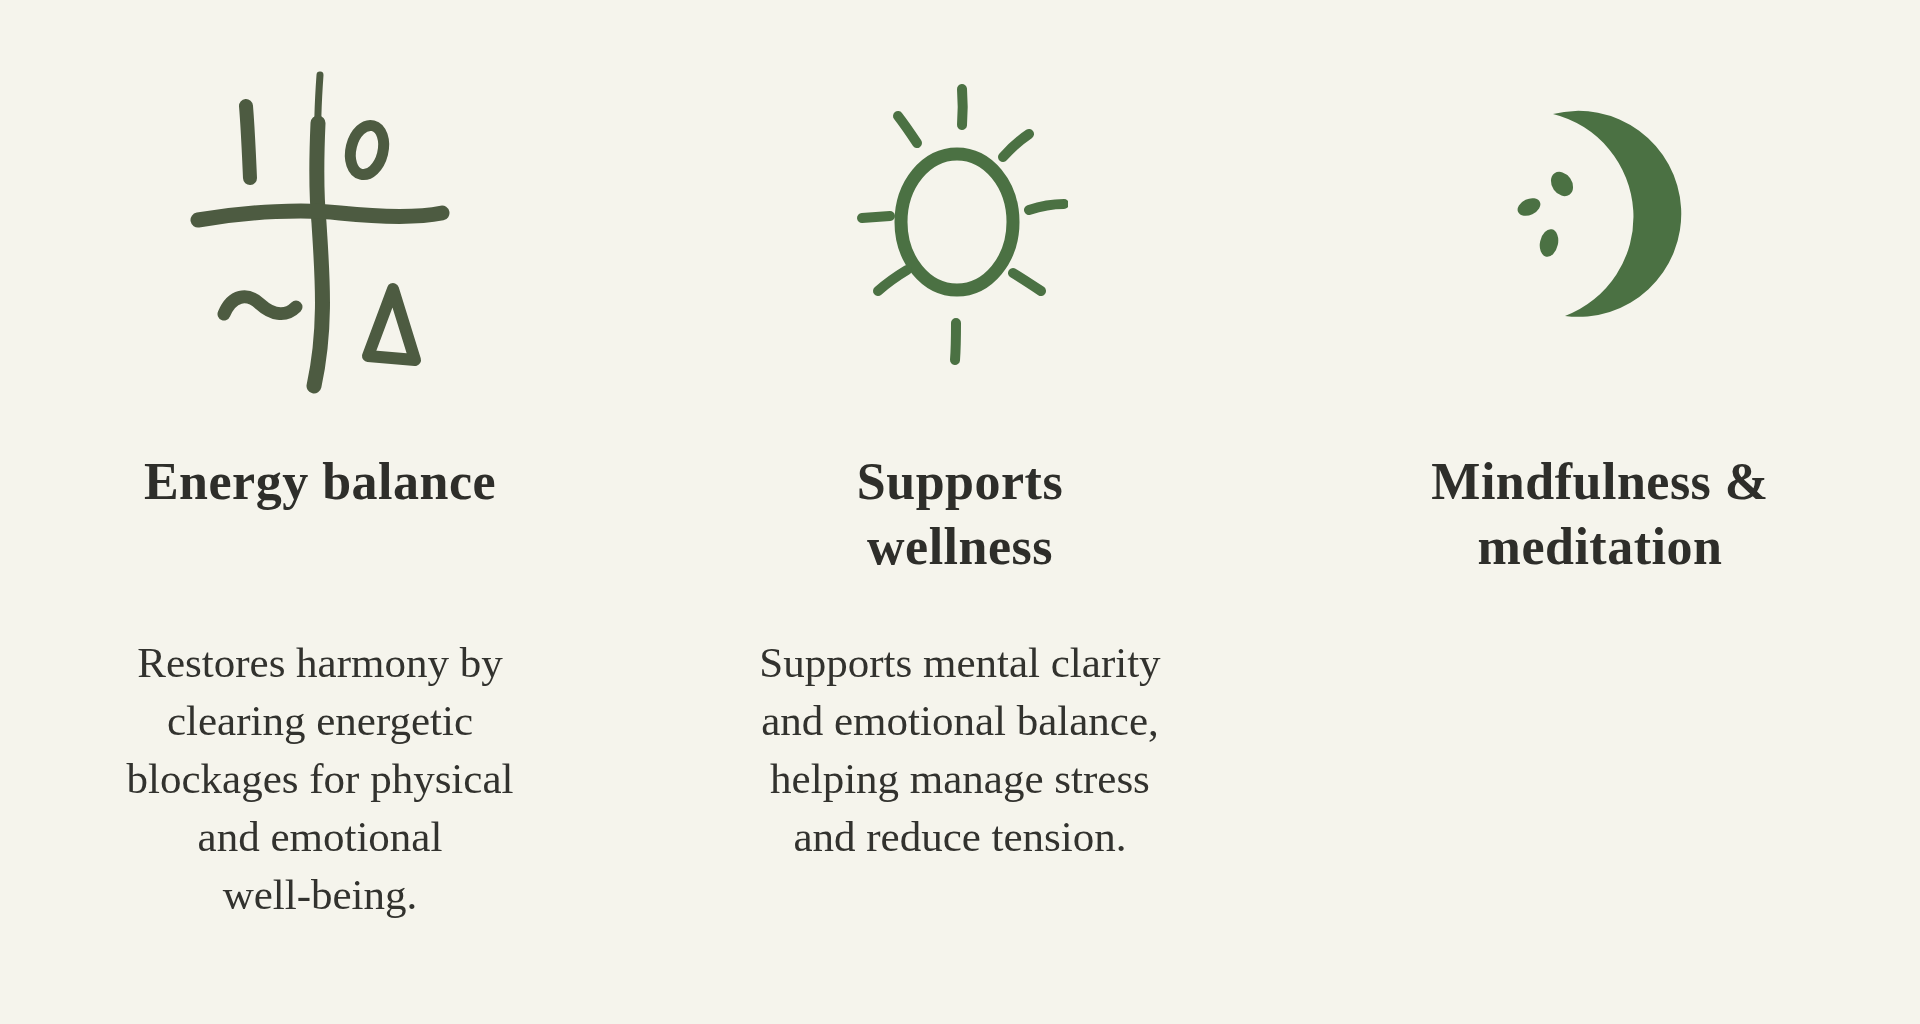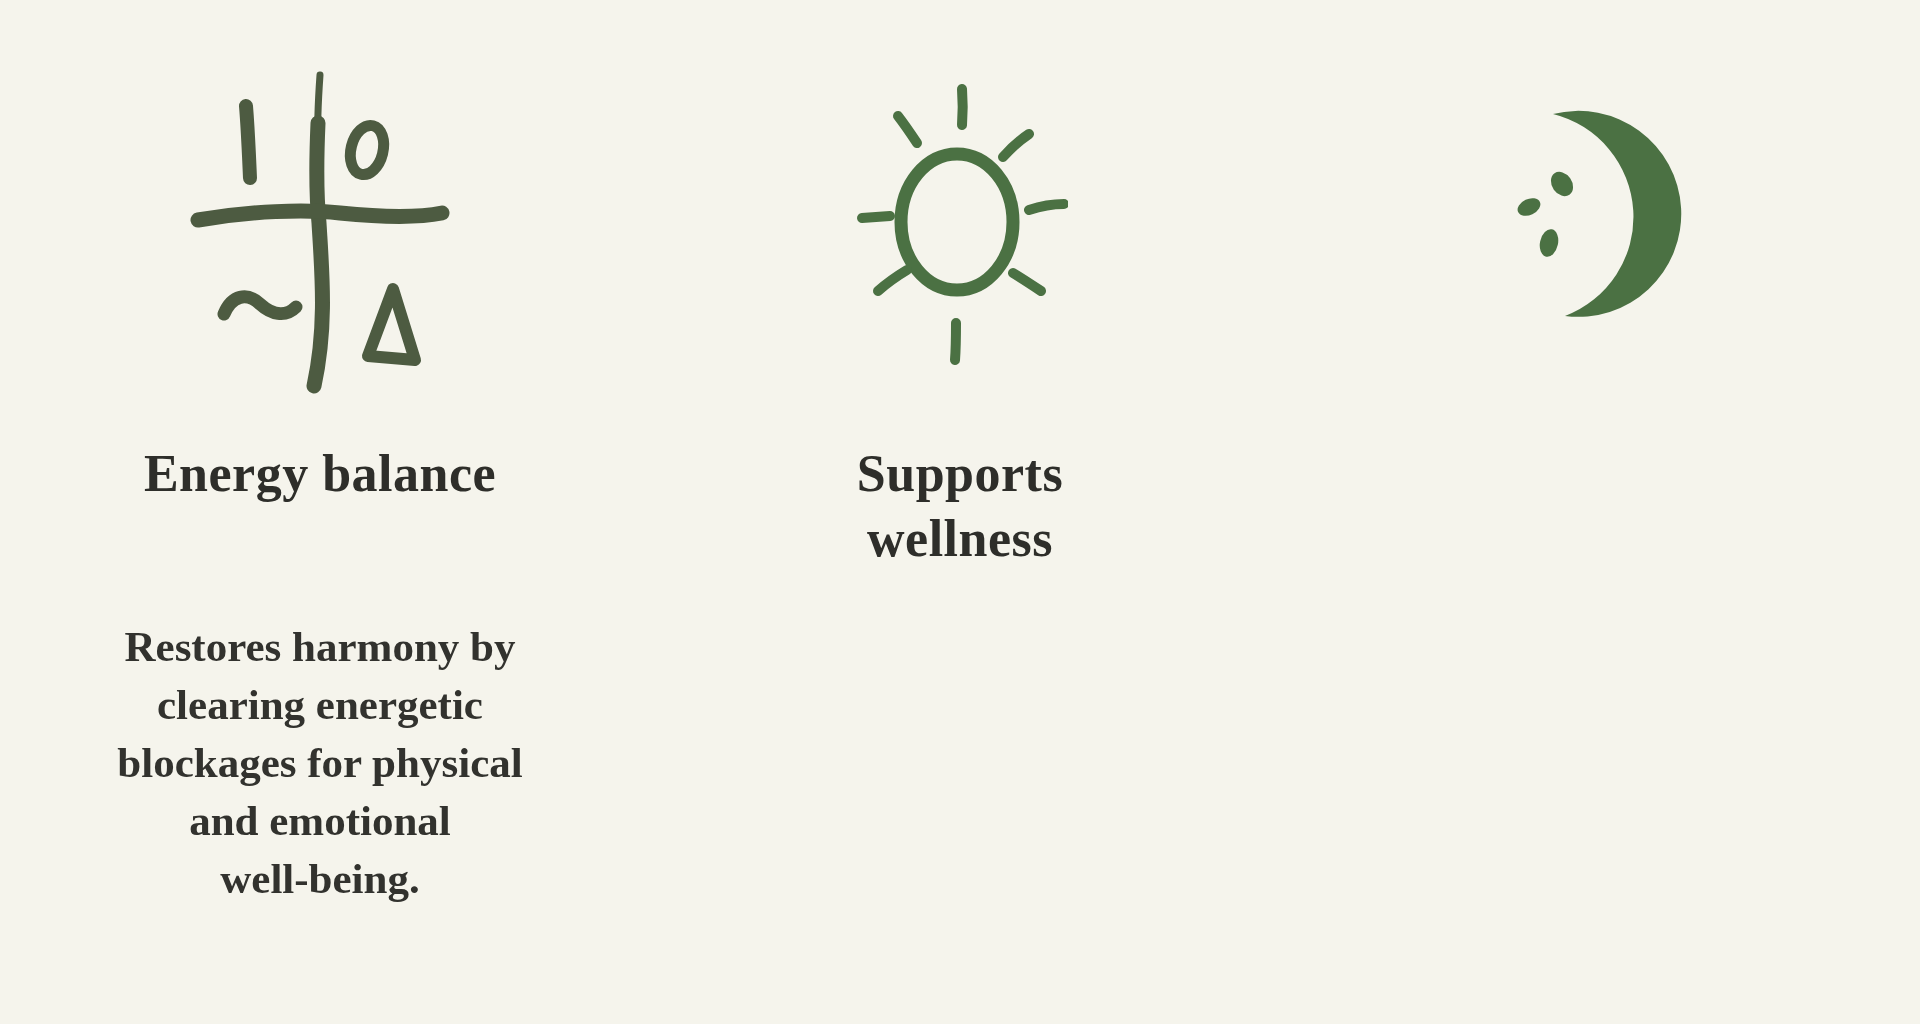--- a/index.html
+++ b/index.html
@@ -30,36 +30,36 @@
     height: 380px;
     display: flex;
     align-items: center;
     justify-content: center;
     width: 100%;
   }
   .icon-cross  { margin-bottom: 24px; }
   .icon-sun    { margin-bottom: 36px; }
   .icon-moon   { margin-bottom: 56px; }
   .feature-title {
-    margin: 0;
+    margin: 8px;
     height: 183px;
     box-sizing: border-box;
     padding-top: 6px;
     font-size: 52px;
     line-height: 65px;
     font-weight: 700;
     color: #2e2e2a;
     letter-spacing: 0.5px;
     white-space: pre-line;
   }
   .feature-description {
     margin: 0;
     font-size: 43px;
     line-height: 58px;
-    font-weight: 700;
+    font-weight: 400;
     color: #32322e;
     white-space: pre-line;
   }
 </style>
 </head>
 <body>
 
 <div class="features-section">
 
   <div class="feature">
@@ -95,28 +95,34 @@
           <path d="M9 141 L37 139" stroke-width="10"></path>
           <path d="M176 133 C188 129 200 127 211 127" stroke-width="10"></path>
           <path d="M25 214 C34 206 44 199 54 193" stroke-width="10"></path>
           <path d="M160 196 C170 202 179 208 188 214" stroke-width="10"></path>
           <path d="M103 246 C103 258 103 270 102 283" stroke-width="10"></path>
         </g>
       </svg>
     </div>
     <h3 class="feature-title">Supports
 wellness</h3>
+    <p class="feature-description">Supports mental clarity
+and emotional balance,
+helping manage stress
+and reduce tension.</p>
   </div>
 
   <div class="feature">
     <div class="icon-box">
       <svg class="icon-moon" width="175" height="235" viewBox="0 0 175 235" aria-hidden="true">
         <g fill="#4b7143" stroke="none">
           <path d="M40 14 A103 103 0 1 1 52 216 A106 106 0 0 0 40 14 Z"></path>
           <ellipse cx="49" cy="84" rx="10" ry="13" transform="rotate(-35 49 84)"></ellipse>
           <ellipse cx="16" cy="107" rx="12" ry="8" transform="rotate(-25 16 107)"></ellipse>
           <ellipse cx="36" cy="143" rx="9" ry="14" transform="rotate(12 36 143)"></ellipse>
         </g>
       </svg>
     </div>
+    <h3 class="feature-title">Mindfulness &amp;
+meditation</h3>
   </div>
 
 </div>
 
 </body></html>

